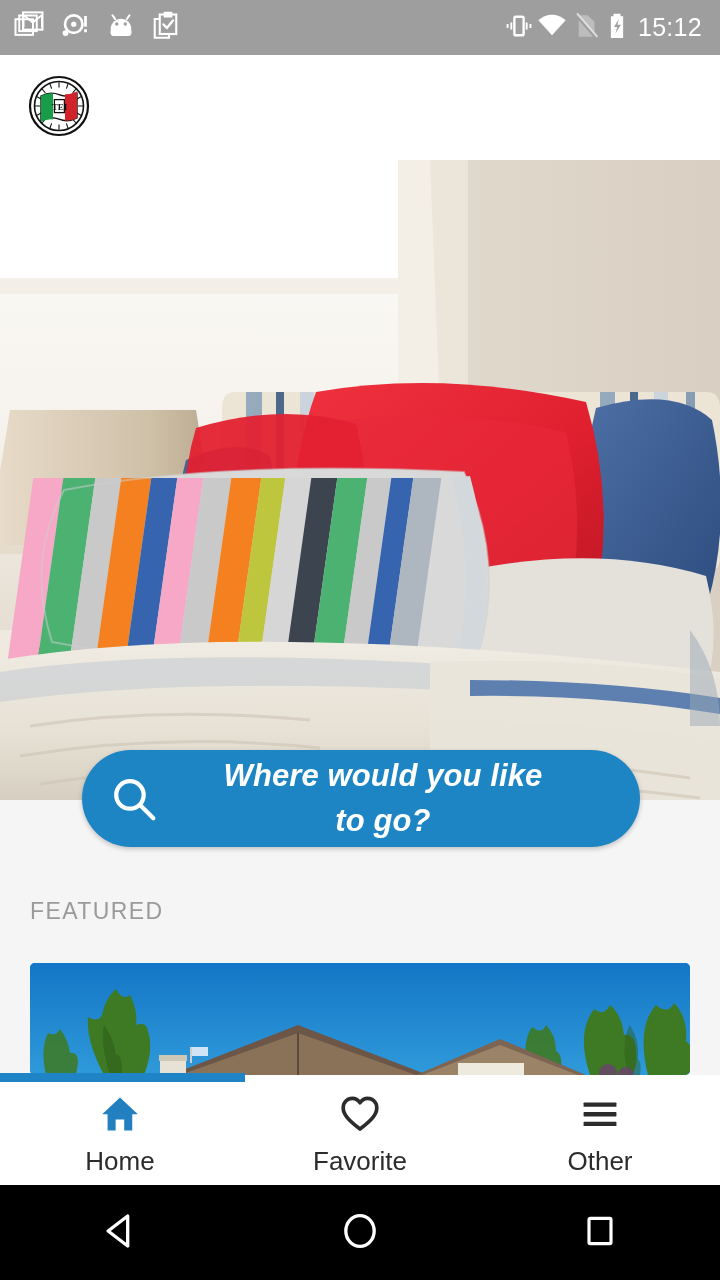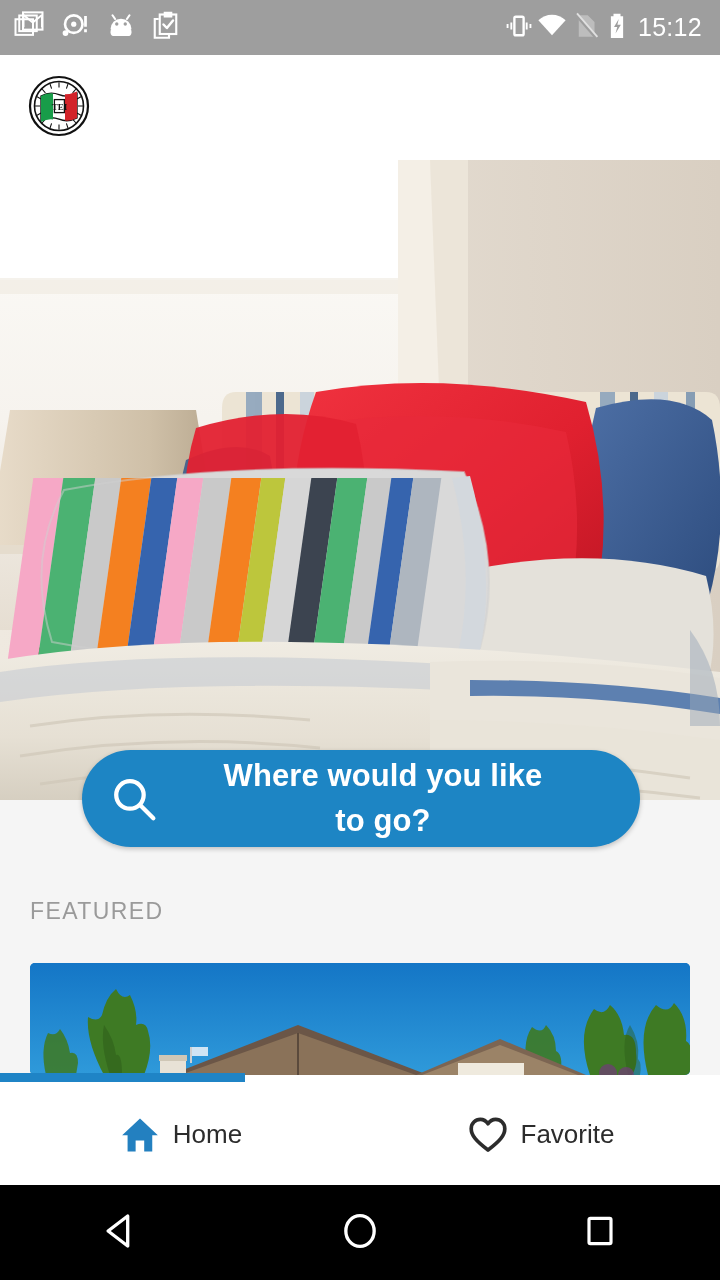--- a/index.html
+++ b/index.html
@@ -98,20 +98,21 @@
   .search-pill {
     position: absolute;
     left: 82px; top: 750px;
     width: 558px; height: 97px;
     background: #1d85c4;
     border-radius: 49px;
     display: flex;
     align-items: center;
     box-shadow: 0 2px 5px rgba(0,0,0,0.22);
     cursor: pointer;
+    font-style: italic;
   }
   .search-icon-wrap {
     width: 104px;
     display: flex;
     align-items: center;
     justify-content: center;
     flex: none;
   }
   .search-text {
     color: #ffffff;
@@ -160,21 +161,21 @@
     position: absolute;
     left: 0; top: 1082px;
     width: 720px; height: 103px;
     background: #ffffff;
     display: flex;
     border-top: 1px solid #ffffff;
   }
   .nav-item {
     flex: 1;
     display: flex;
-    flex-direction: row;
+    flex-direction: column;
     align-items: center;
     justify-content: center;
     gap: 11px;
     cursor: pointer;
   }
   .nav-label {
     font-size: 26px;
     color: #2c2c2c;
   }
   .nav-icon { display: block; height: 42px; }
@@ -489,20 +490,32 @@
       <span class="nav-label">Home</span>
     </div>
     <div class="nav-item">
       <span class="nav-icon">
         <svg width="44" height="42" viewBox="0 0 24 24">
           <path d="M12 20.6 C5.4 15.6 2.4 12.3 2.4 8.4 C2.4 5.3 4.8 3.1 7.6 3.1 C9.5 3.1 11 4.1 12 5.6 C13 4.1 14.5 3.1 16.4 3.1 C19.2 3.1 21.6 5.3 21.6 8.4 C21.6 12.3 18.6 15.6 12 20.6 Z" fill="none" stroke="#2c2c2c" stroke-width="2.1" stroke-linejoin="round"></path>
         </svg>
       </span>
       <span class="nav-label">Favorite</span>
     </div>
+    <div class="nav-item">
+      <span class="nav-icon">
+        <svg width="46" height="42" viewBox="0 0 24 24">
+          <g fill="#2c2c2c">
+            <rect x="2.6" y="5.4" width="18.8" height="2.5" rx="0.4"></rect>
+            <rect x="2.6" y="10.9" width="18.8" height="2.5" rx="0.4"></rect>
+            <rect x="2.6" y="16.4" width="18.8" height="2.5" rx="0.4"></rect>
+          </g>
+        </svg>
+      </span>
+      <span class="nav-label">Other</span>
+    </div>
   </div>
 
   <div class="android-nav">
     <div class="and-btn">
       <span>
         <svg width="42" height="42" viewBox="0 0 24 24">
           <path d="M16.4 3.4 L5.2 12 L16.4 20.6 Z" fill="none" stroke="#ffffff" stroke-width="1.9" stroke-linejoin="round"></path>
         </svg>
       </span>
     </div>

